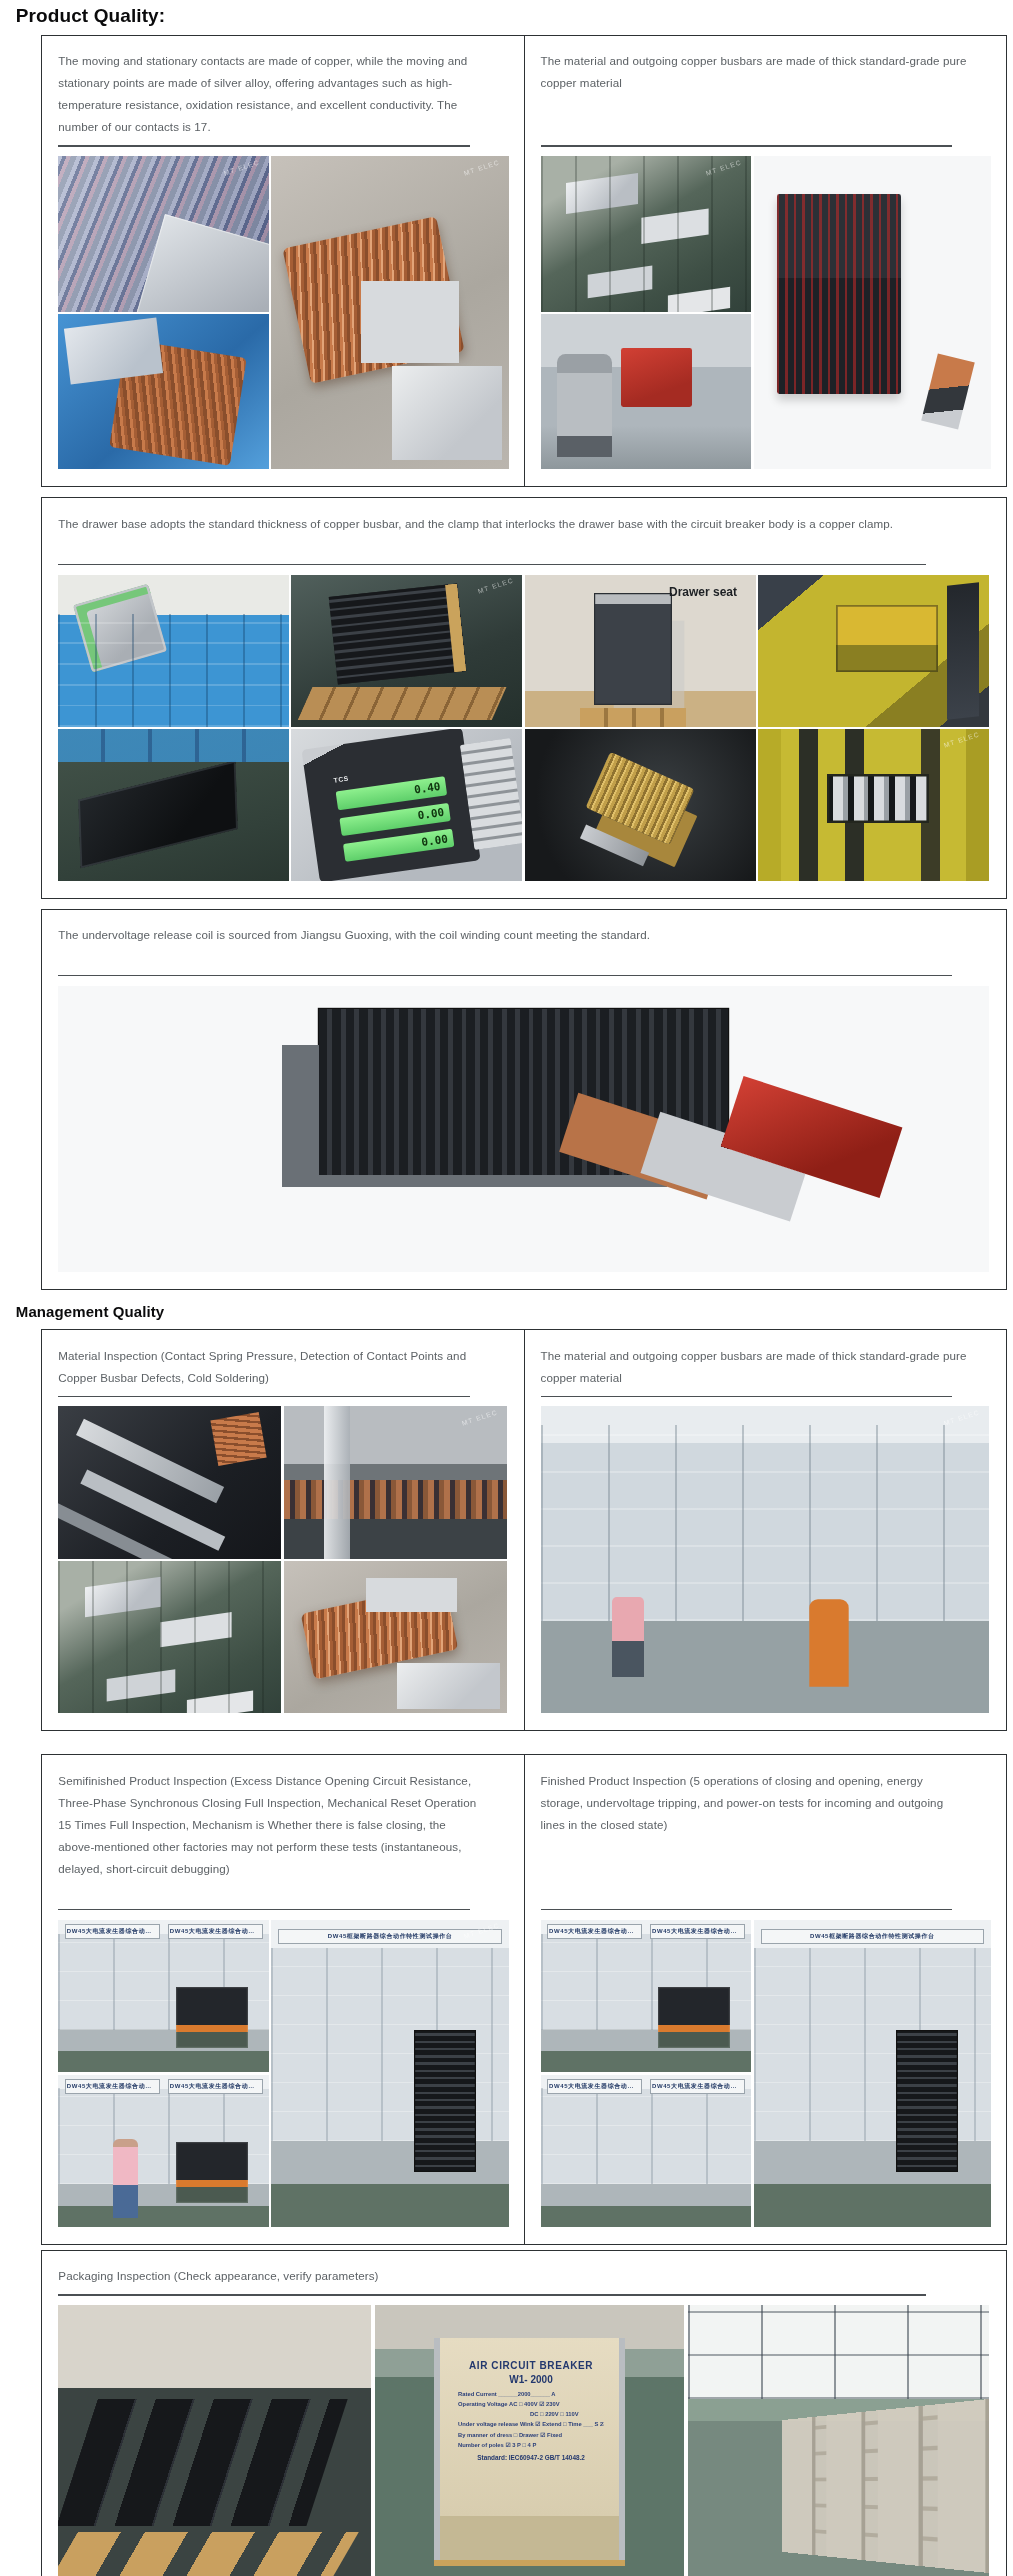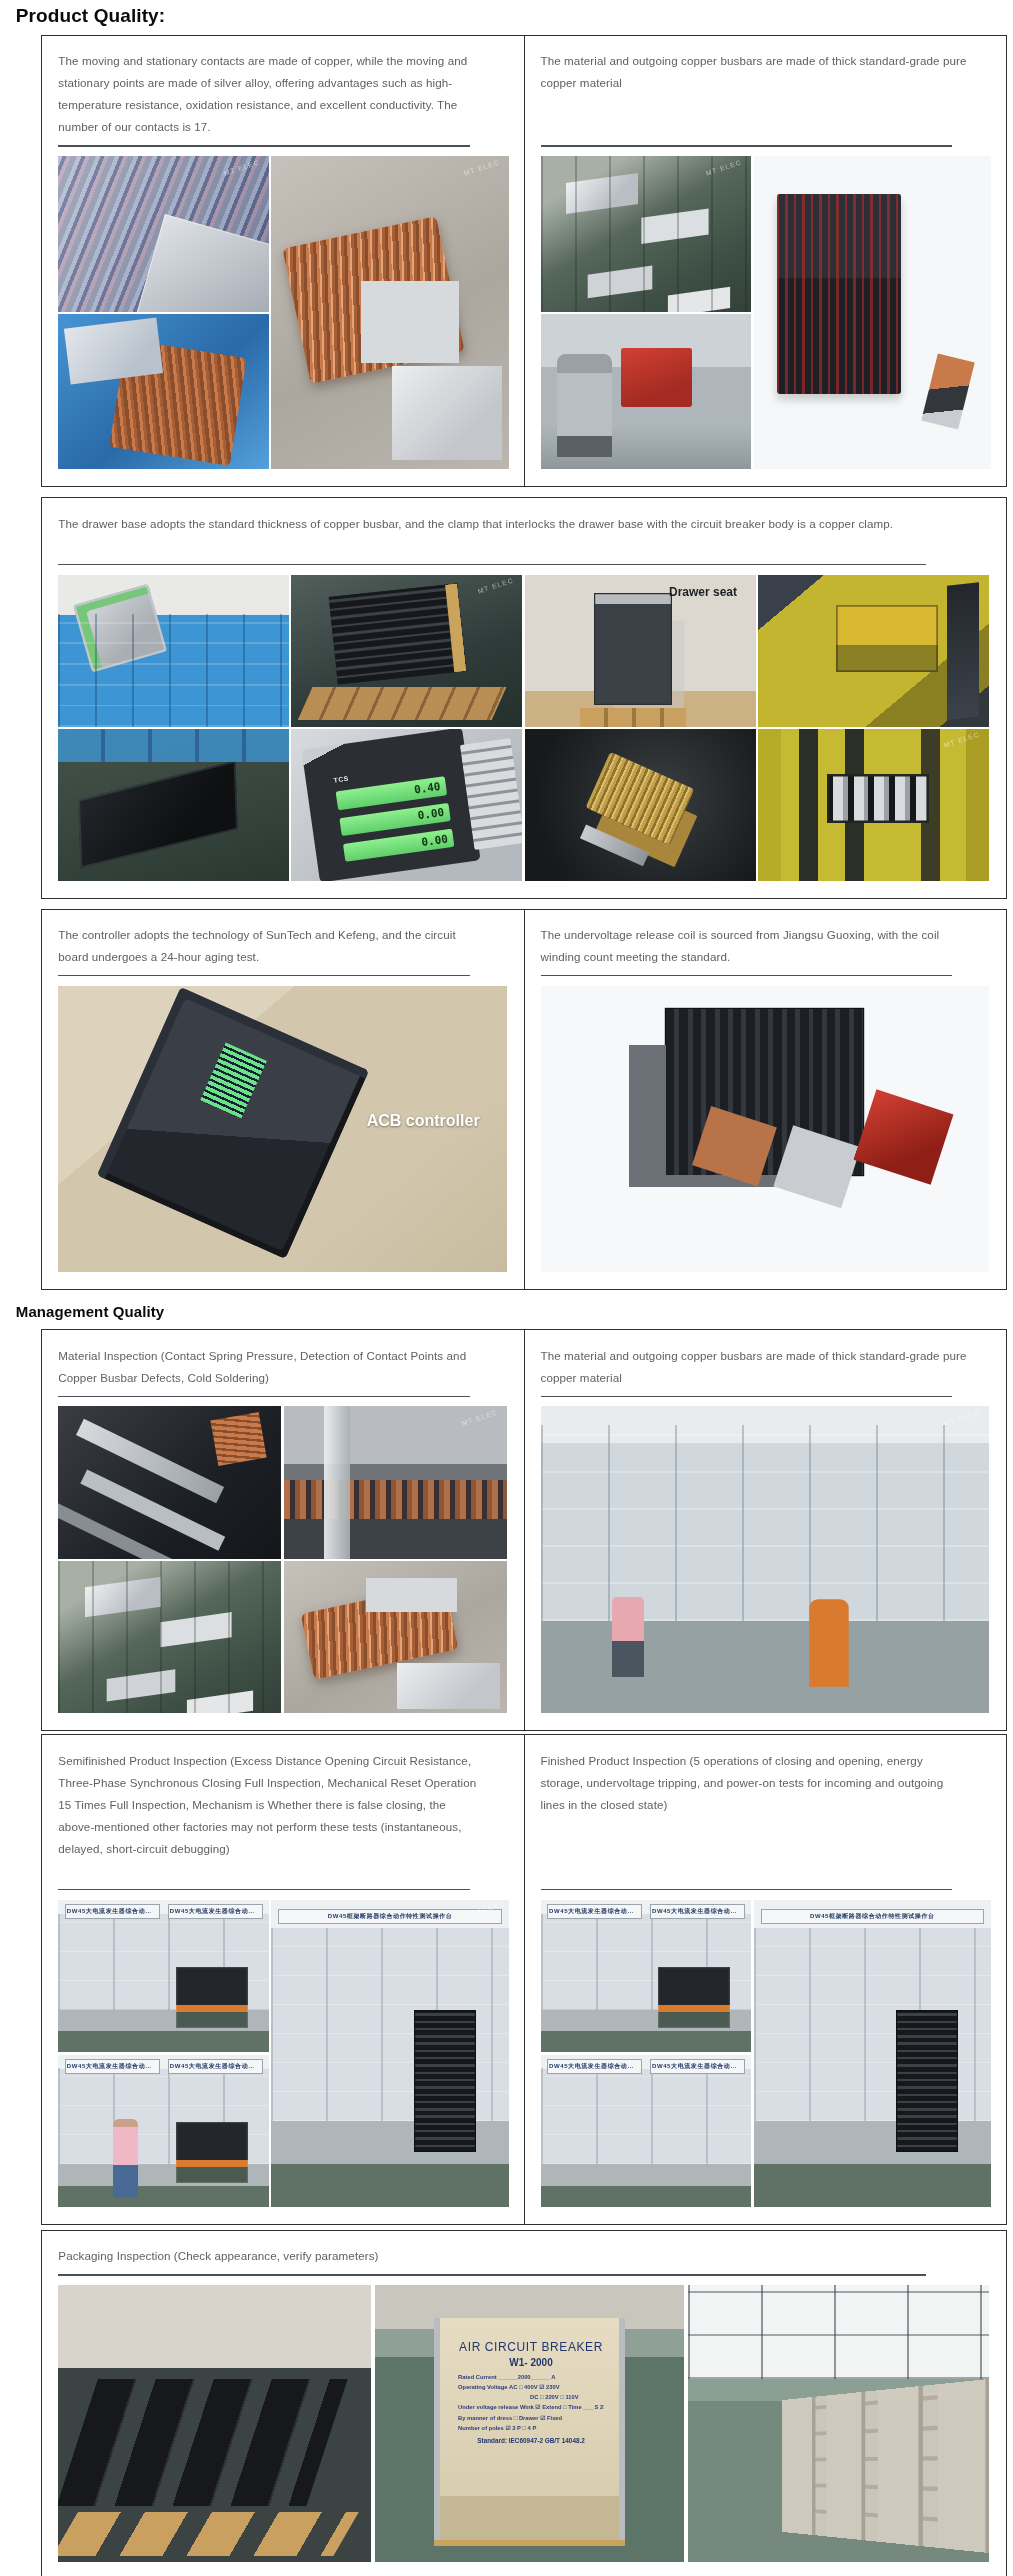--- a/index.html
+++ b/index.html
@@ -213,21 +213,21 @@
     background:repeating-linear-gradient(90deg,#16181b 0 37px, #2c3036 37px 39px, transparent 39px 58px);
     transform:skewX(-18deg); }
   .p-packfloor::after { content:""; position:absolute; left:2%; bottom:2%; width:90%; height:16%;
     background:repeating-linear-gradient(90deg,#c9a05f 0 43px, transparent 43px 67px); transform:skewX(-30deg); }
 
   .p-crate { background:linear-gradient(180deg,#c9c6bd 0 16%, #8fa096 16% 26%, #5d7568 26% 100%); }
   .crate { position:absolute; left:19%; top:12%; width:62%; height:80%;
     background:linear-gradient(180deg,#e6dcc2,#d8cdaf 80%, #c4b894 80%);
     border-left:6px solid #b9bdc1; border-right:6px solid #b9bdc1;
     box-shadow:0 6px 0 0 #caa35c; padding:7% 5% 0 6%; text-align:center; }
-  .crate .ct { color:#23386e; font-weight:400; font-size:12px; letter-spacing:0.6px; }
+  .crate .ct { color:#23386e; font-weight:700; font-size:10px; letter-spacing:0.6px; }
   .crate .cm { color:#23386e; font-weight:800; font-size:10px; margin:2.4px 0 6px 0; }
   .crate .cl { color:#2a3f7a; font-size:5.8px; font-weight:700; text-align:left; margin-top:4.3px; white-space:nowrap; overflow:hidden; }
   .crate .cs { color:#23386e; font-size:6.4px; font-weight:800; text-align:center; margin-top:6px; }
 
   .p-warehouse { background:linear-gradient(180deg,#f2f4f3 0 34%, #8ba092 34% 42%, #76897f 42% 100%); }
   .p-warehouse::before { content:""; position:absolute; left:0; top:0; width:100%; height:34%;
     background:repeating-linear-gradient(90deg, rgba(60,70,80,.55) 0 2.4px, transparent 2.4px 73px),
                repeating-linear-gradient(0deg, rgba(60,70,80,.45) 0 1.8px, transparent 1.8px 43px); }
   .p-warehouse::after { content:""; position:absolute; right:4%; bottom:8%; width:70%; height:54%;
     background:repeating-linear-gradient(90deg,#d3cdc0 0 39px, #a9a295 39px 43px, transparent 43px 56px),
@@ -317,27 +317,20 @@
         <div class="ph p-brass"></div>
         <div class="ph p-yellowdrawer">
             <span class="wm">MT ELEC</span>
           </div>
       </div>
     </div>
   </div>
 
   <div class="box-row" style="margin-top:9.7px;">
     <div class="qbox">
-      <p class="qtext mh74">The controller adopts the technology of SunTech and Kefeng, and the circuit board undergoes a 24-hour aging test.</p>
-      <div class="qdivider"></div>
-      <div class="ph p-plywood single470">
-        <span class="acb-overlay">ACB controller</span>
-      </div>
-    </div>
-    <div class="qbox">
       <p class="qtext mh74">The undervoltage release coil is sourced from Jiangsu Guoxing, with the coil winding count meeting the standard.</p>
       <div class="qdivider"></div>
       <div class="ph p-uvparts single470"></div>
     </div>
   </div>
 
   <div class="h2">Management Quality</div>
 
   <div class="box-row">
     <div class="qbox">
@@ -354,21 +347,21 @@
     </div>
     <div class="qbox">
       <p class="qtext mh74">The material and outgoing copper busbars are made of thick standard-grade pure copper material</p>
       <div class="qdivider"></div>
       <div class="ph p-labbig single505">
           <span class="wm">MT ELEC</span>
         </div>
     </div>
   </div>
 
-  <div class="box-row" style="margin-top:3px;">
+  <div class="box-row" style="margin-top:23px;">
     <div class="qbox">
       <p class="qtext mh218">Semifinished Product Inspection (Excess Distance Opening Circuit Resistance, Three-Phase Synchronous Closing Full Inspection, Mechanical Reset Operation 15 Times Full Inspection, Mechanism is Whether there is false closing, the above-mentioned other factories may not perform these tests (instantaneous, delayed, short-circuit debugging)</p>
       <div class="qdivider"></div>
       <div class="collage2col h505">
         <div class="colstack">
           <div class="ph p-dw45 lift">
             <div class="bannerrow">
               <span class="banner">DW45大电流发生器综合动作特性测试操作台</span>
               <span class="banner">DW45大电流发生器综合动作特性测试夹具台</span>
             </div>

